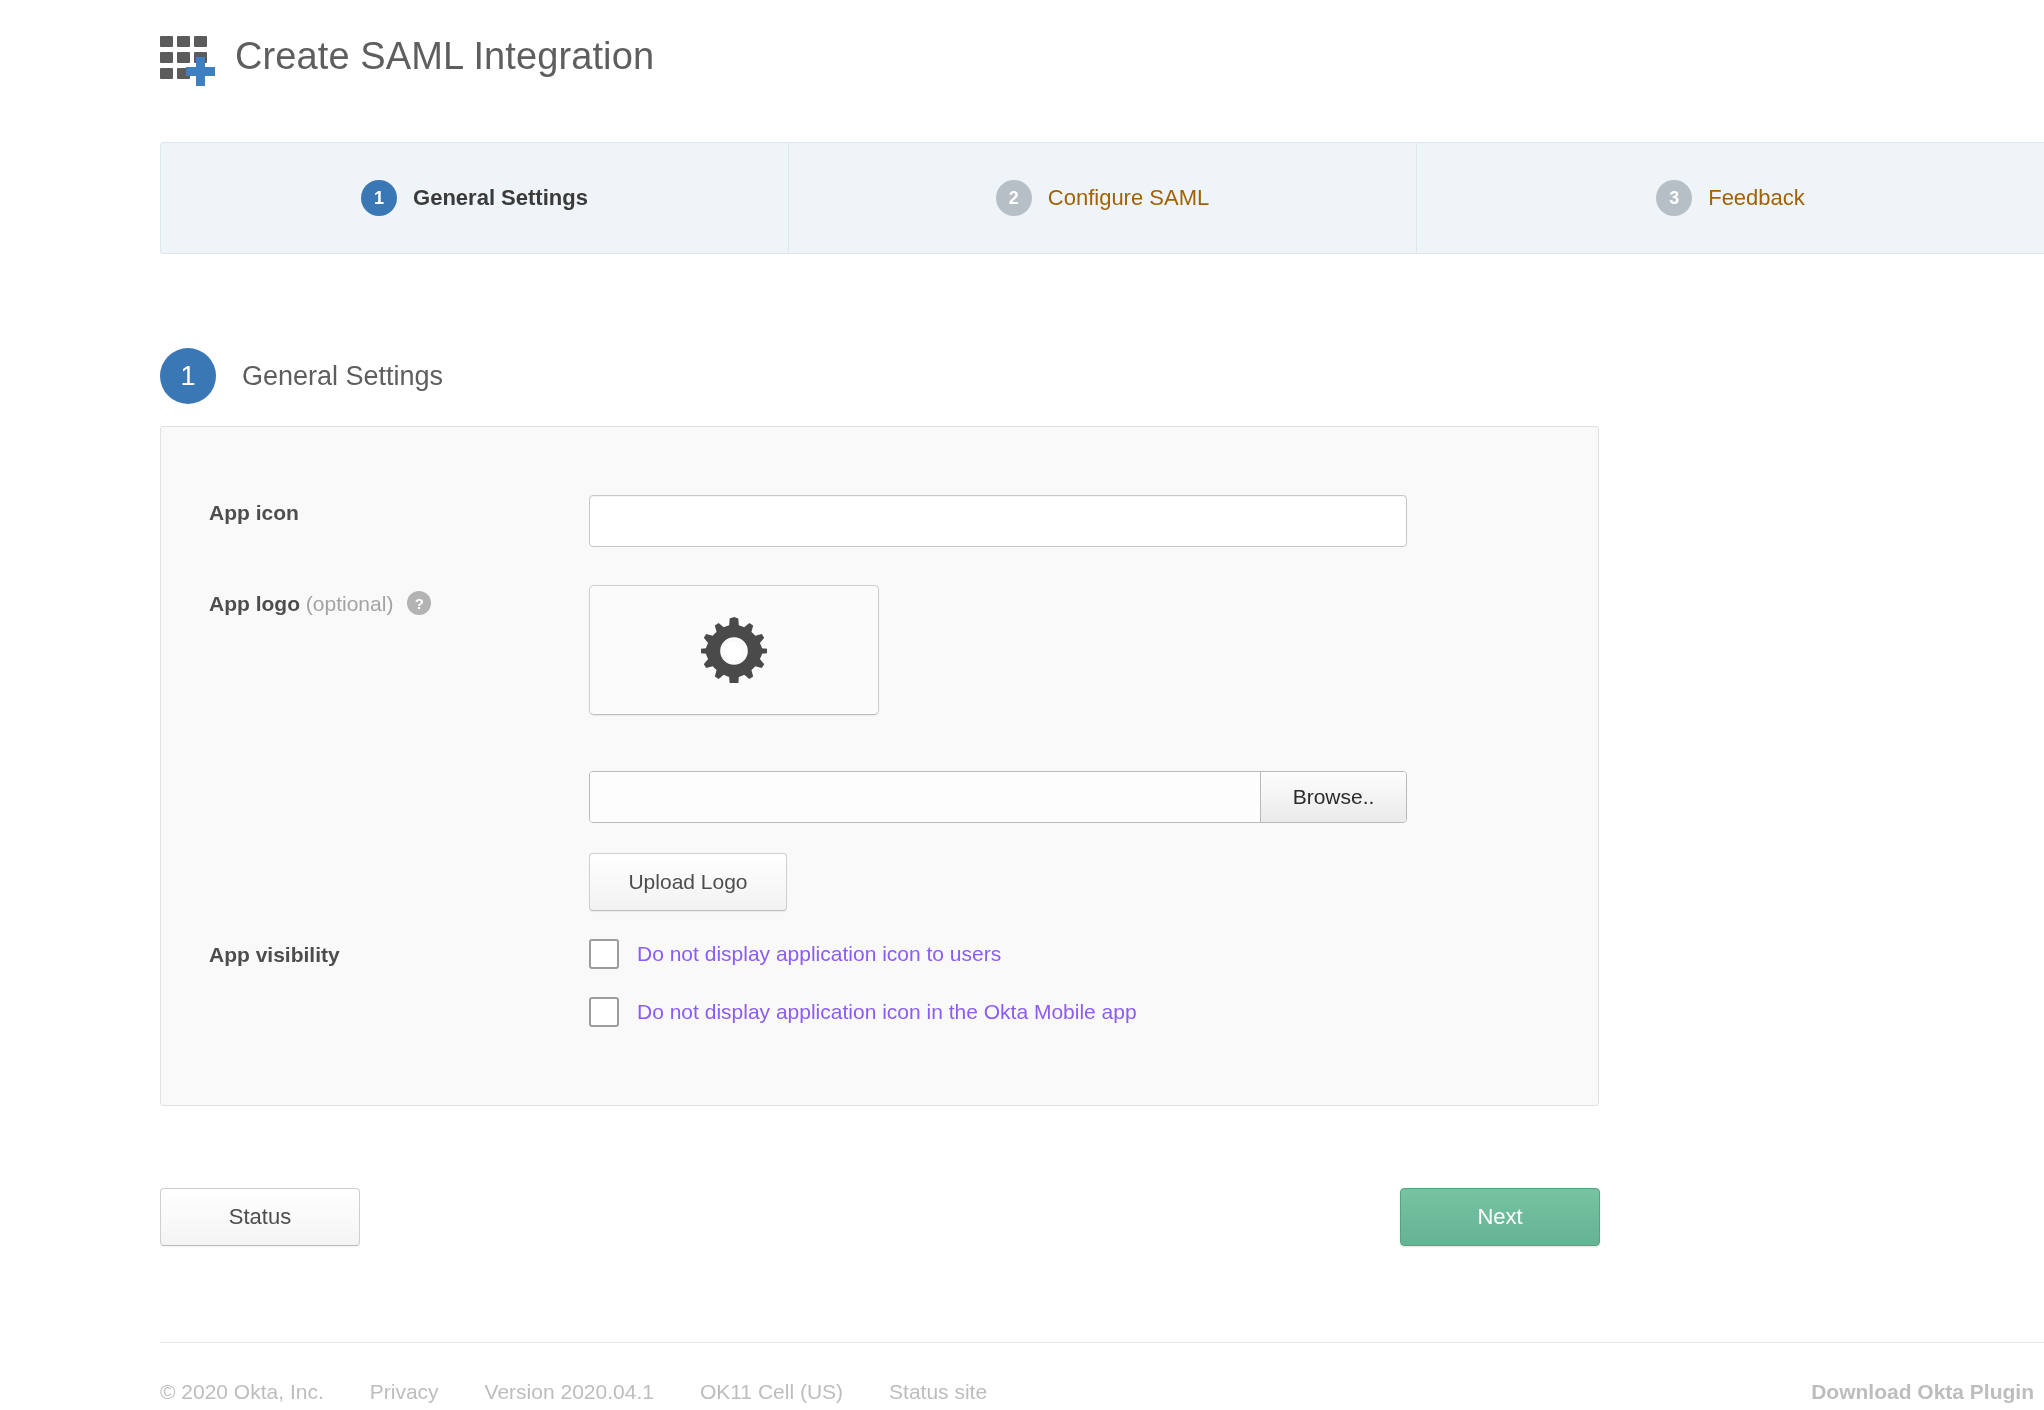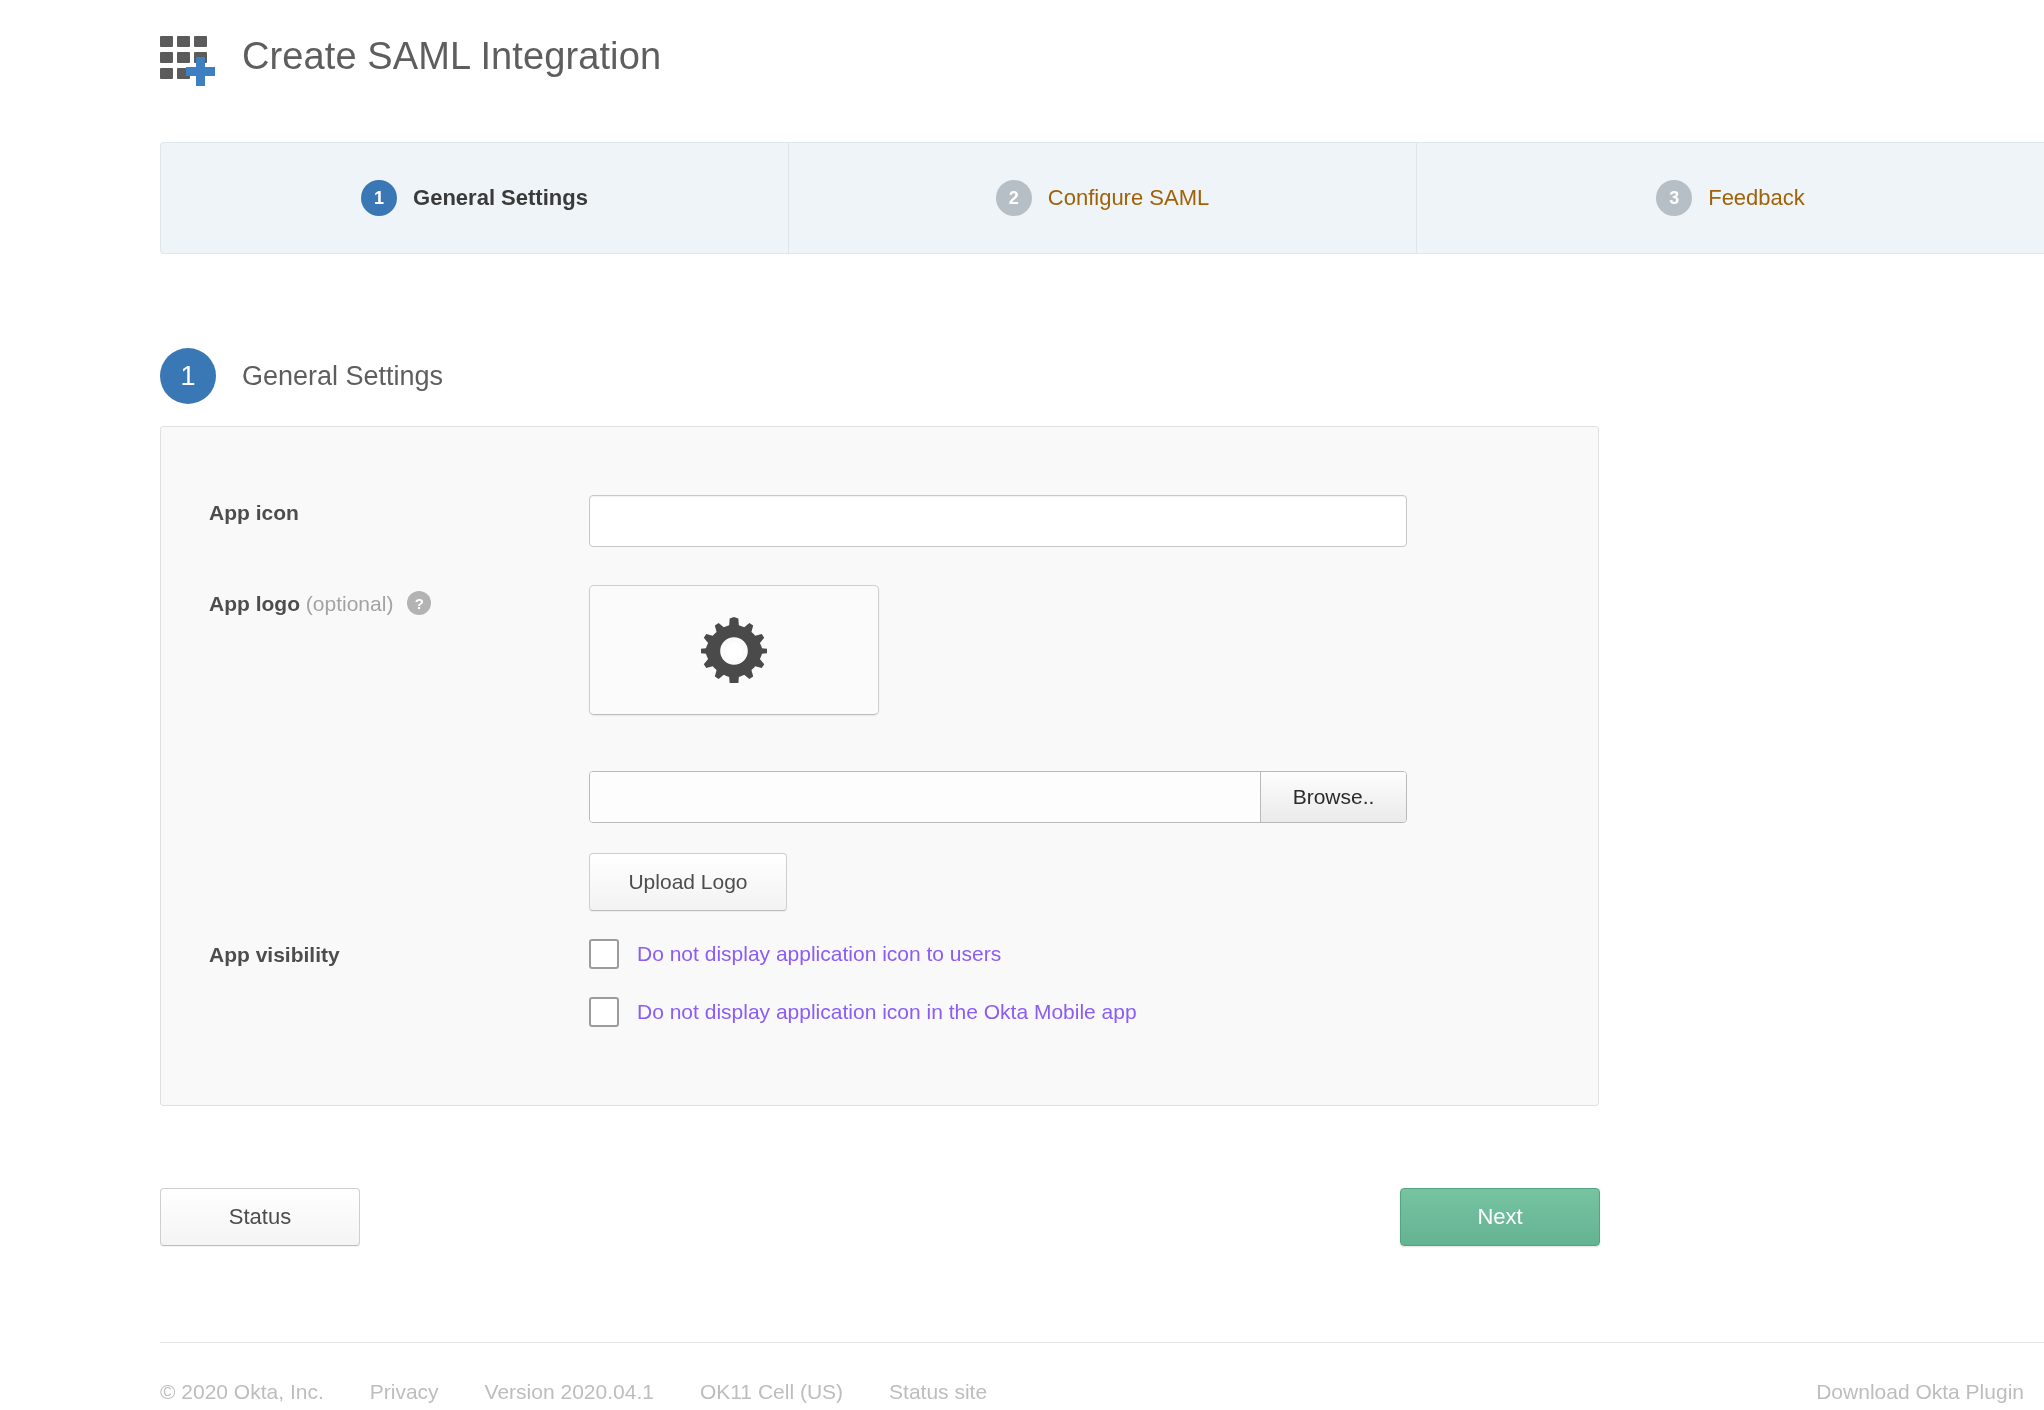--- a/index.html
+++ b/index.html
@@ -19,21 +19,21 @@
     color: #5e5e5e;
   }
 
   
   .page-header {
     position: absolute;
     left: 160px;
     top: 30px;
     display: flex;
     align-items: center;
-    gap: 30px;
+    gap: 23px;
   }
   .app-create-icon {
     width: 52px;
     height: 52px;
     position: relative;
     flex: none;
   }
   .app-create-icon .grid-sq {
     position: absolute;
     width: 13px;
@@ -318,21 +318,21 @@
     right: 0;
     top: 1374px;
     height: 36px;
     display: flex;
     align-items: center;
     font-size: 21px;
     color: #bdbdbd;
     gap: 16px;
   }
   .footer-left { display: flex; align-items: center; gap: 46px; }
-  .footer-right { margin-left: auto; padding-right: 20px; }
+  .footer-right { margin-left: auto; padding-right: 10px; font-weight: bold; }
   .footer a, .footer .fitem {
     color: #bdbdbd;
     text-decoration: none;
     white-space: nowrap;
   }
   .footer .link { cursor: pointer; }
 </style>
 </head>
 <body>
 

